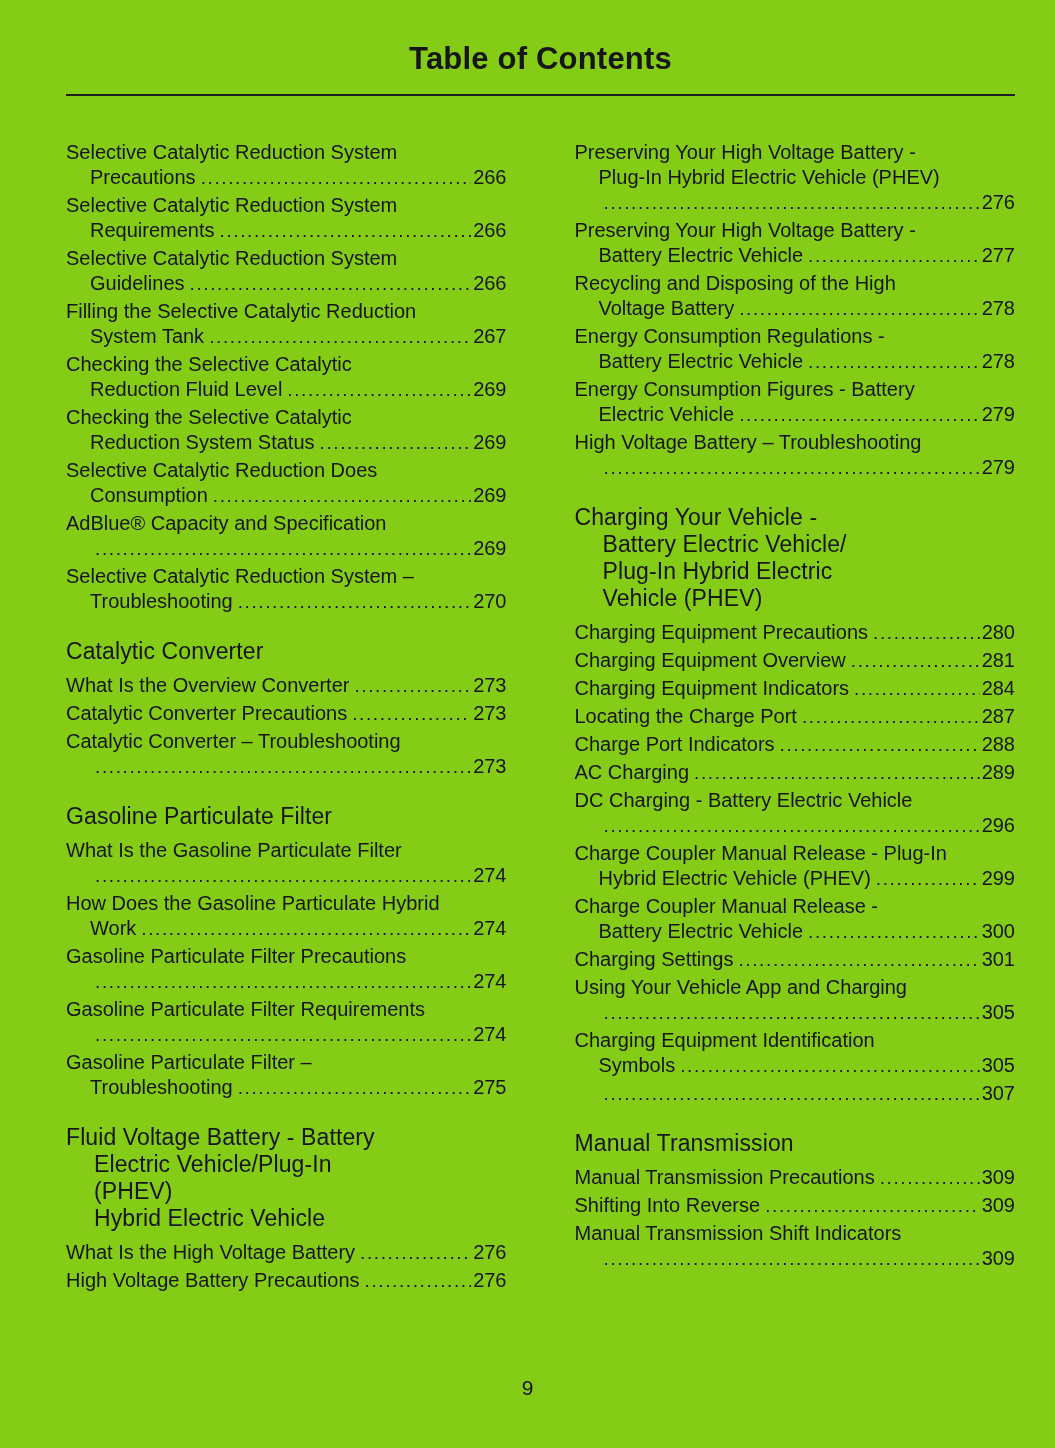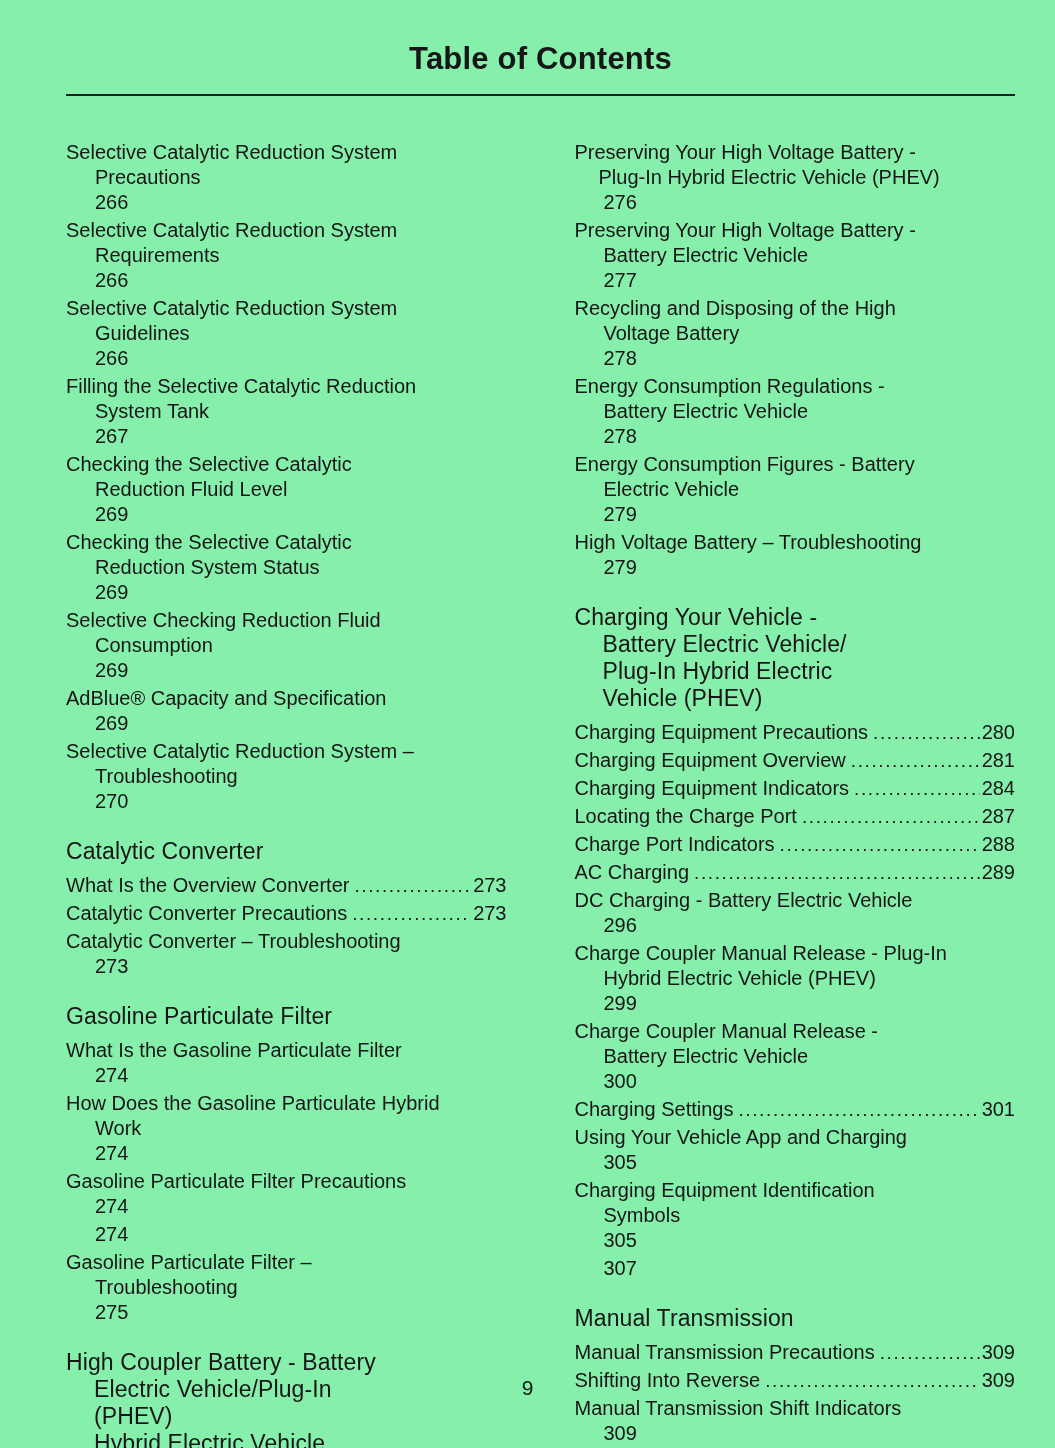--- a/index.html
+++ b/index.html
@@ -5,21 +5,21 @@
   * { margin: 0; padding: 0; box-sizing: border-box; }
   html, body { background: #ffffff; }
   body {
     font-family: "Liberation Sans", sans-serif;
     color: #161616;
     -webkit-font-smoothing: antialiased;
   }
   .page {
     width: 1055px;
     height: 1448px;
-    background: #86efac;
+    background: #84cc16;
     position: relative;
     padding: 40px 40px 0 66px;
     overflow: hidden;
   }
   .title {
     text-align: center;
     font-size: 31px;
     font-weight: bold;
     letter-spacing: 0.2px;
     line-height: 38px;
@@ -33,21 +33,21 @@
     display: flex;
     gap: 68px;
     margin-top: 44px;
   }
   .col { flex: 1 1 0; min-width: 0; }
   .entry {
     margin-bottom: 3px;
     font-size: 20px;
     line-height: 25px;
   }
-  .indent { padding-left: 24px; flex-direction: column; }
+  .indent { padding-left: 24px; }
   .heading {
     font-weight: normal;
     font-size: 23px;
     line-height: 27px;
     margin: 24px 0 8px 0;
     letter-spacing: 0.1px;
   }
   .heading .hindent { padding-left: 28px; }
   .lead {
     display: flex;
@@ -122,21 +122,21 @@
         </div>
         <div class="entry">
           <div>Checking the Selective Catalytic</div>
           <div class="lead indent">
             <span class="ltext">Reduction System Status</span>
             <span class="dots">............................................................................................................................................</span>
             <span class="pg">269</span>
           </div>
         </div>
         <div class="entry">
-          <div>Selective Checking Reduction Fluid</div>
+          <div>Selective Catalytic Reduction Does</div>
           <div class="lead indent">
             <span class="ltext">Consumption</span>
             <span class="dots">............................................................................................................................................</span>
             <span class="pg">269</span>
           </div>
         </div>
         <div class="entry">
           <div>AdBlue® Capacity and Specification</div>
           <div class="lead indent">
             <span class="ltext"></span>
@@ -198,36 +198,37 @@
         </div>
         <div class="entry">
           <div>Gasoline Particulate Filter Precautions</div>
           <div class="lead indent">
             <span class="ltext"></span>
             <span class="dots">............................................................................................................................................</span>
             <span class="pg">274</span>
           </div>
         </div>
         <div class="entry">
+          <div>Gasoline Particulate Filter Requirements</div>
           <div class="lead indent">
             <span class="ltext"></span>
             <span class="dots">............................................................................................................................................</span>
             <span class="pg">274</span>
           </div>
         </div>
         <div class="entry">
           <div>Gasoline Particulate Filter –</div>
           <div class="lead indent">
             <span class="ltext">Troubleshooting</span>
             <span class="dots">............................................................................................................................................</span>
             <span class="pg">275</span>
           </div>
         </div>
         <div class="heading">
-          <div>High Coupler Battery - Battery</div>
+          <div>Fluid Voltage Battery - Battery</div>
           <div class="hindent">Electric Vehicle/Plug-In</div>
           <div class="hindent">(PHEV)</div>
           <div class="hindent">Hybrid Electric Vehicle</div>
         </div>
         <div class="entry">
           <div class="lead">
             <span class="ltext">What Is the High Voltage Battery</span>
             <span class="dots">............................................................................................................................................</span>
             <span class="pg">276</span>
           </div>

